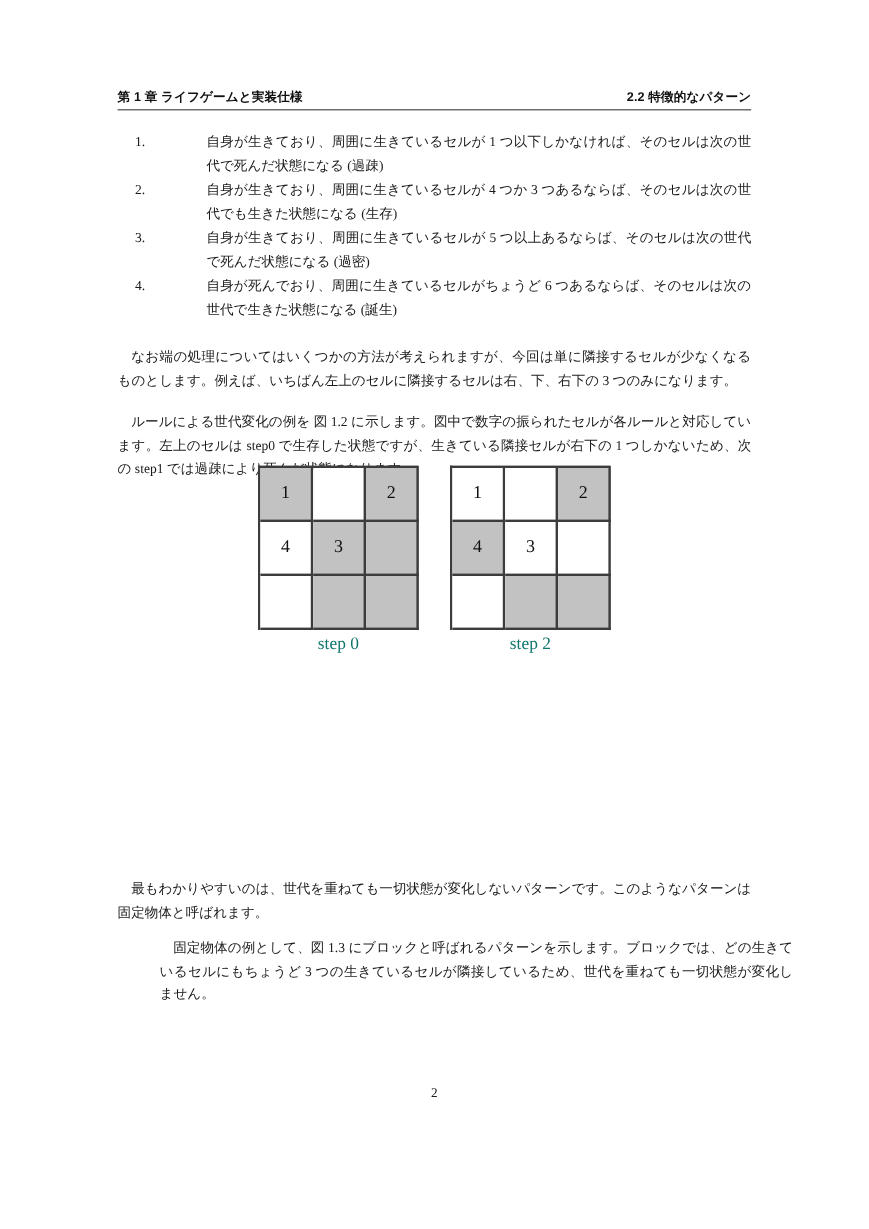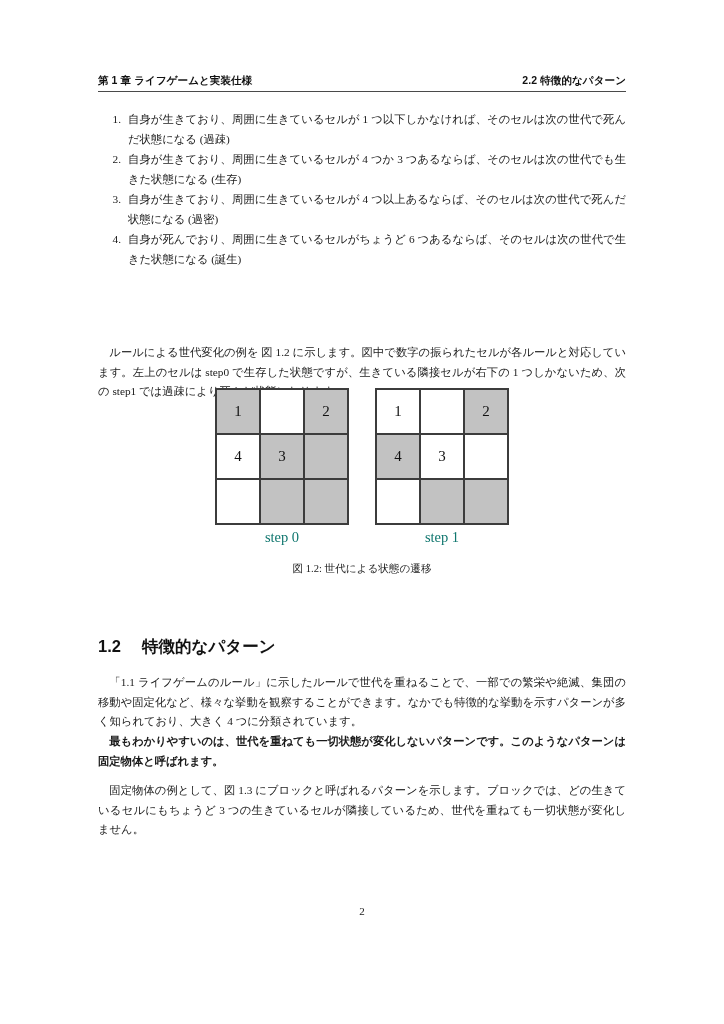--- a/index.html
+++ b/index.html
@@ -67,20 +67,21 @@
     font-size: 11.3px;
     line-height: 19.5px;
     box-sizing: border-box;
   }
   .rule-text {
     flex: 1;
     font-size: 11.3px;
     line-height: 19.5px;
     text-align: justify;
     text-justify: inter-ideograph;
+    margin-left: 44px;
   }
 
   
   .para {
     position: absolute;
     left: 98px;
     width: 528px;
     font-size: 11.3px;
     line-height: 19.5px;
     text-align: justify;
@@ -151,22 +152,22 @@
     color: #111;
     display: flex;
     align-items: baseline;
   }
   .section-num {
     width: 44px;
     flex: 0 0 44px;
   }
 
   #para-intro   { top: 662px; }
-  #para-still   { top: 721px; font-weight: bold; }
-  #para-block   { top: 770px; }
+  #para-still   { top: 721px; }
+  #para-block   { top: 770px; margin-left: 35px; }
 
   
   .folio {
     position: absolute;
     left: 0;
     top: 905px;
     width: 724px;
     text-align: center;
     font-size: 11px;
     color: #1a1a1a;
@@ -187,28 +188,29 @@
     <li class="rule-item">
       <span class="rule-num">1.</span>
       <span class="rule-text">自身が生きており、周囲に生きているセルが 1 つ以下しかなければ、そのセルは次の世代で死んだ状態になる (過疎)</span>
     </li>
     <li class="rule-item">
       <span class="rule-num">2.</span>
       <span class="rule-text">自身が生きており、周囲に生きているセルが 4 つか 3 つあるならば、そのセルは次の世代でも生きた状態になる (生存)</span>
     </li>
     <li class="rule-item">
       <span class="rule-num">3.</span>
-      <span class="rule-text">自身が生きており、周囲に生きているセルが 4 つ以上あるならば、そのセルは次の世代で死んだ状態になる (過密)</span>
+      <span class="rule-text">自身が生きており、周囲に生きているセルが 5 つ以上あるならば、そのセルは次の世代で死んだ状態になる (過密)</span>
     </li>
     <li class="rule-item">
       <span class="rule-num">4.</span>
       <span class="rule-text">自身が死んでおり、周囲に生きているセルがちょうど 6 つあるならば、そのセルは次の世代で生きた状態になる (誕生)</span>
     </li>
   </ol>
 
+  <p class="para" id="para-edge">なお端の処理についてはいくつかの方法が考えられますが、今回は単に隣接するセルが少なくなるものとします。例えば、いちばん左上のセルに隣接するセルは右、下、右下の 3 つのみになります。</p>
   <p class="para" id="para-rulefig">ルールによる世代変化の例を 図 1.2 に示します。図中で数字の振られたセルが各ルールと対応しています。左上のセルは step0 で生存した状態ですが、生きている隣接セルが右下の 1 つしかないため、次の step1 では過疎により死んだ状態になります。</p>
 
   <div class="figure">
     <div class="grids">
 
       <div class="grid-wrap">
         <div class="grid">
           <div class="cell alive">1</div>
           <div class="cell"></div>
           <div class="cell alive">2</div>
@@ -227,31 +229,25 @@
           <div class="cell">1</div>
           <div class="cell"></div>
           <div class="cell alive">2</div>
           <div class="cell alive">4</div>
           <div class="cell">3</div>
           <div class="cell"></div>
           <div class="cell"></div>
           <div class="cell alive"></div>
           <div class="cell alive"></div>
         </div>
-        <div class="step-label">step 1</div>
+        <div class="step-label">step 2</div>
       </div>
 
     </div>
-    <div class="fig-caption">図 1.2: 世代による状態の遷移</div>
   </div>
 
-  <h2 class="section-head">
-    <span class="section-num">1.2</span>
-    <span>特徴的なパターン</span>
-  </h2>
-
-  <p class="para" id="para-intro">「1.1 ライフゲームのルール」に示したルールで世代を重ねることで、一部での繁栄や絶滅、集団の移動や固定化など、様々な挙動を観察することができます。なかでも特徴的な挙動を示すパターンが多く知られており、大きく 4 つに分類されています。</p>
+
   <p class="para" id="para-still">最もわかりやすいのは、世代を重ねても一切状態が変化しないパターンです。このようなパターンは固定物体と呼ばれます。</p>
   <p class="para" id="para-block">固定物体の例として、図 1.3 にブロックと呼ばれるパターンを示します。ブロックでは、どの生きているセルにもちょうど 3 つの生きているセルが隣接しているため、世代を重ねても一切状態が変化しません。</p>
 
   <div class="folio">2</div>
 
 </div>
 
 </body></html>

